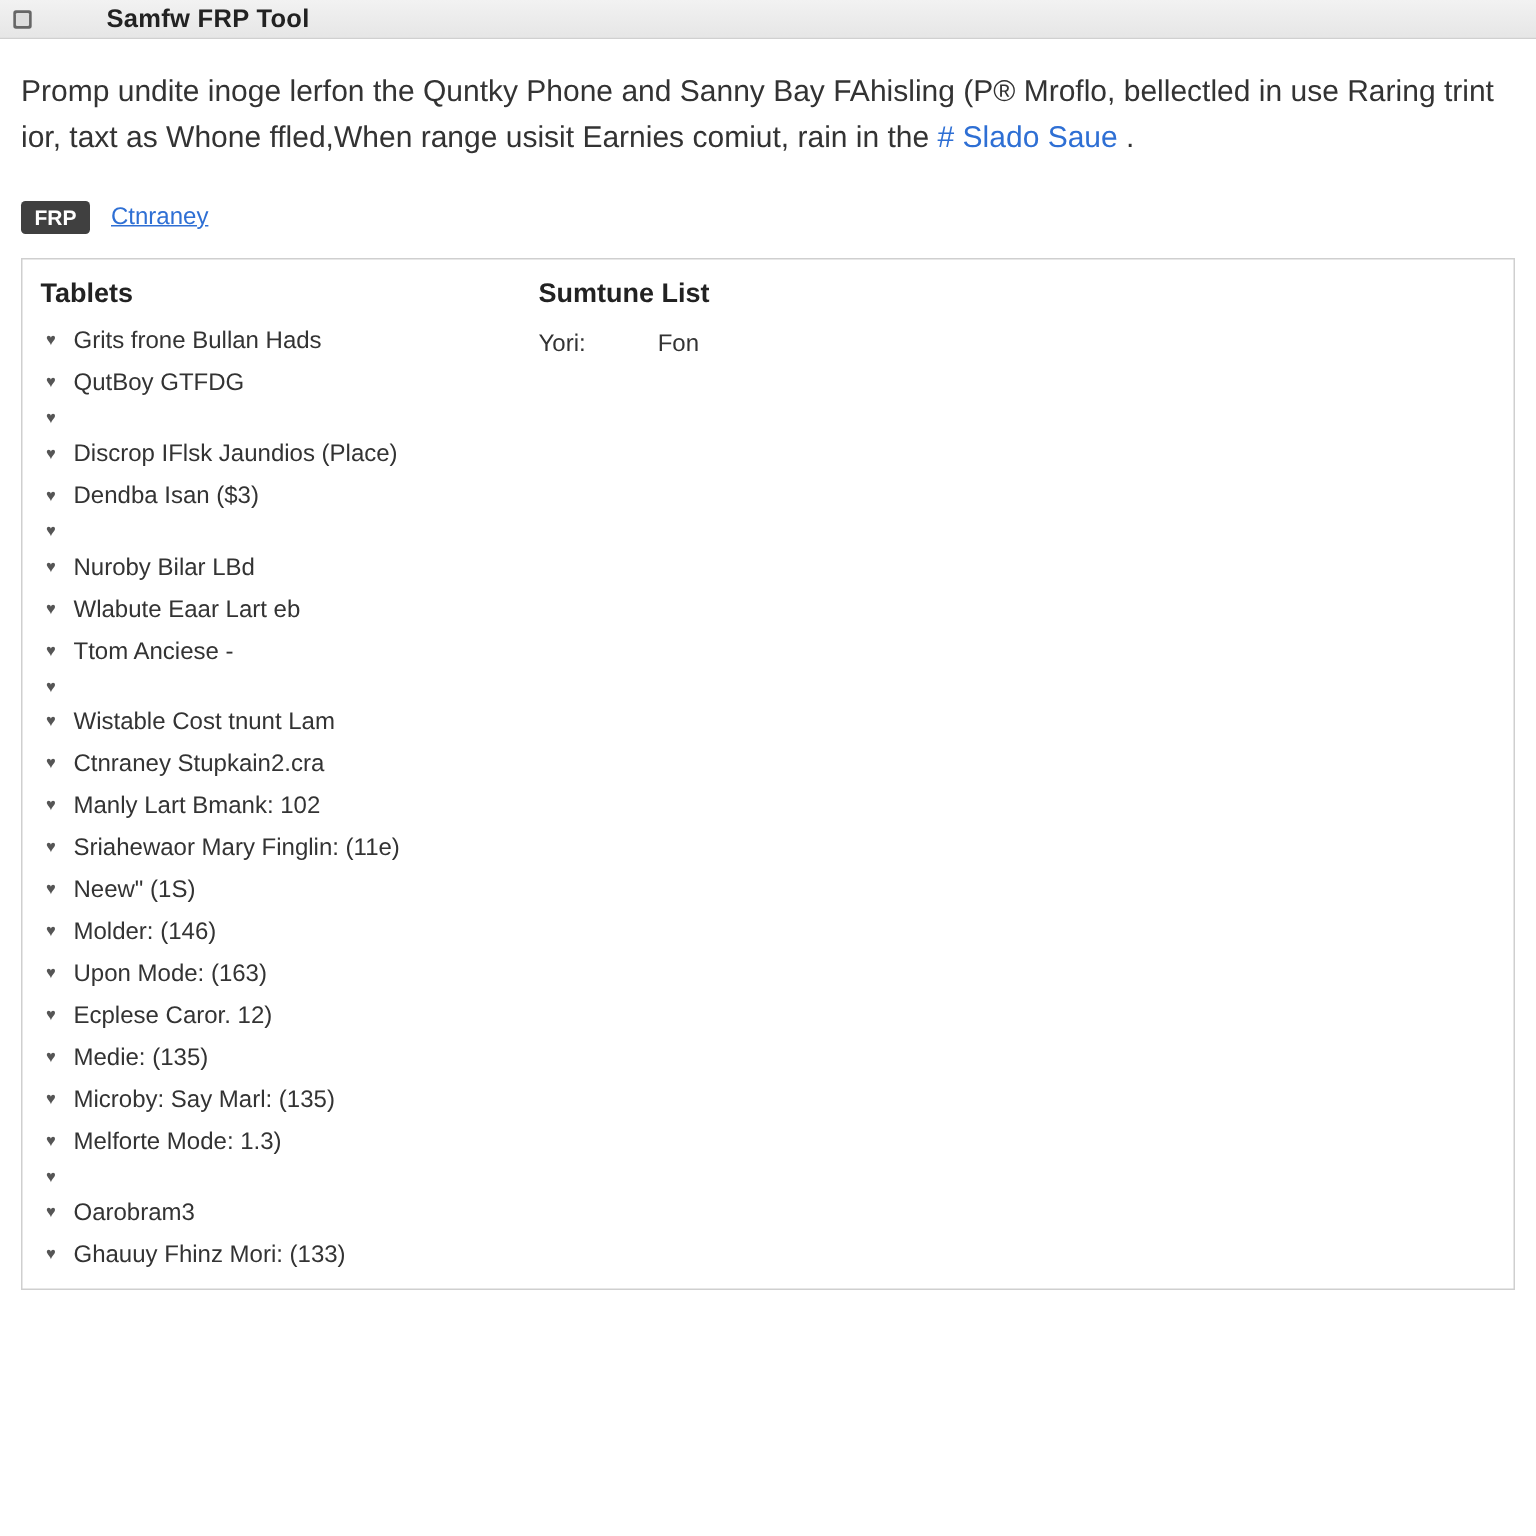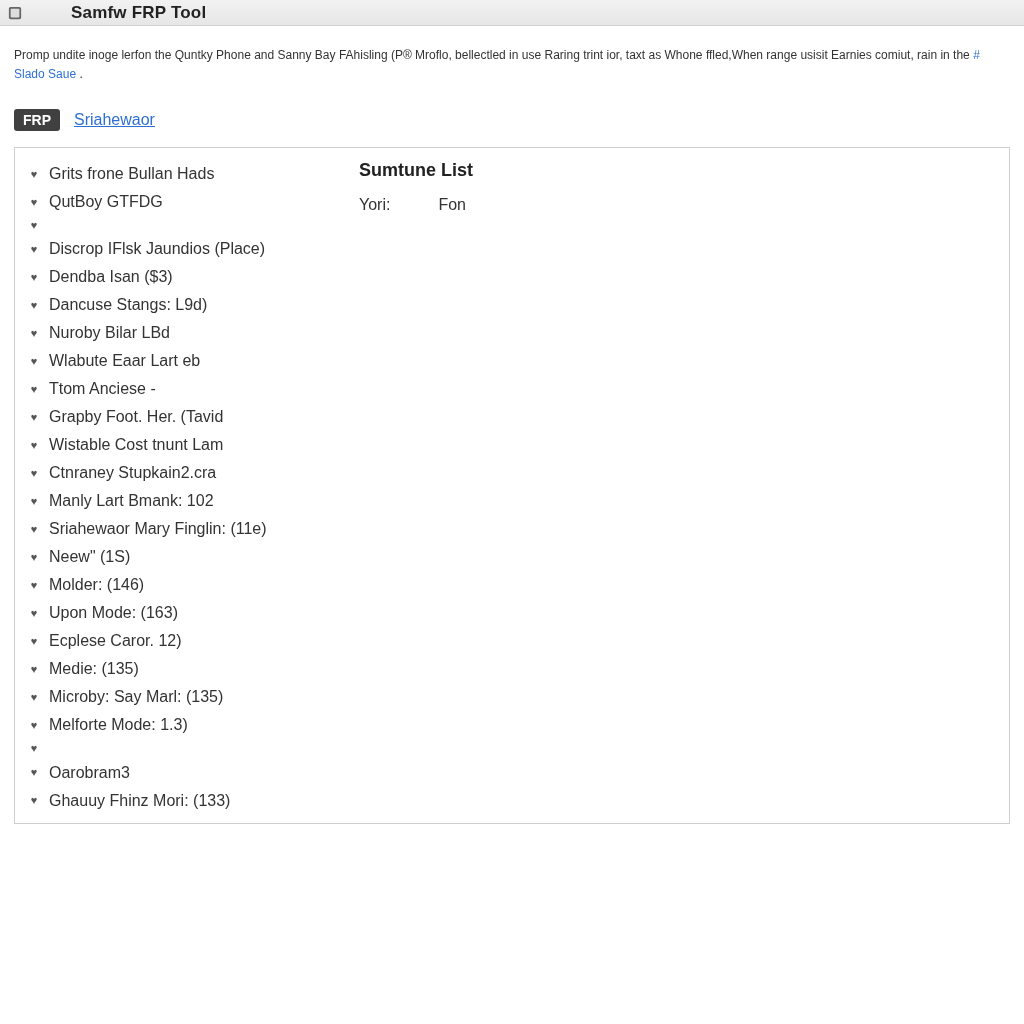--- a/index.html
+++ b/index.html
@@ -32,21 +32,21 @@
   .titlebar .title {
     font-weight: bold;
     font-size: 17px;
     letter-spacing: 0.2px;
     margin-left: 43px;
   }
 
   
   .intro {
     padding: 20px 14px 0 14px;
-    font-size: 12px;
+    font-size: 20px;
     line-height: 1.55;
     color: #333;
   }
   .intro .linktext { color: #2e6fd4; }
 
   
   .tabbar {
     display: flex;
     align-items: center;
     gap: 14px;
@@ -131,26 +131,27 @@
 </div>
 
 <div class="intro">
   <span>Promp undite inoge lerfon the Quntky Phone and Sanny Bay FAhisling (P® Mroflo, bellectled in use Raring trint ior, taxt as Whone ffled,When range usisit Earnies comiut, rain in the </span>
   <span class="linktext"># Slado Saue</span>
   <span>.</span>
 </div>
 
 <div class="tabbar">
   <span class="tab-pill">FRP</span>
-  <span class="tab-link">Sriahewaor</span>
+  <span class="tab-link">Ctnraney</span>
 </div>
 
 <div class="panel">
   <div class="cols">
     <div class="col-left">
+      <div class="col-head">Tablets</div>
       <ul class="dev-list" id="dev-list">
           <li>
             <span class="heart">♥</span>
             <span>Grits frone Bullan Hads</span>
           </li>
           <li>
             <span class="heart">♥</span>
             <span>QutBoy GTFDG</span>
           </li>
           <li>
@@ -159,37 +160,35 @@
           <li>
             <span class="heart">♥</span>
             <span>Discrop IFlsk Jaundios (Place)</span>
           </li>
           <li>
             <span class="heart">♥</span>
             <span>Dendba Isan ($3)</span>
           </li>
           <li>
             <span class="heart">♥</span>
-            <span>Dancuse Stangs: L9d)</span>
           </li>
           <li>
             <span class="heart">♥</span>
             <span>Nuroby Bilar LBd</span>
           </li>
           <li>
             <span class="heart">♥</span>
             <span>Wlabute Eaar Lart eb</span>
           </li>
           <li>
             <span class="heart">♥</span>
             <span>Ttom Anciese -</span>
           </li>
           <li>
             <span class="heart">♥</span>
-            <span>Grapby Foot. Her. (Tavid</span>
           </li>
           <li>
             <span class="heart">♥</span>
             <span>Wistable Cost tnunt Lam</span>
           </li>
           <li>
             <span class="heart">♥</span>
             <span>Ctnraney Stupkain2.cra</span>
           </li>
           <li>

